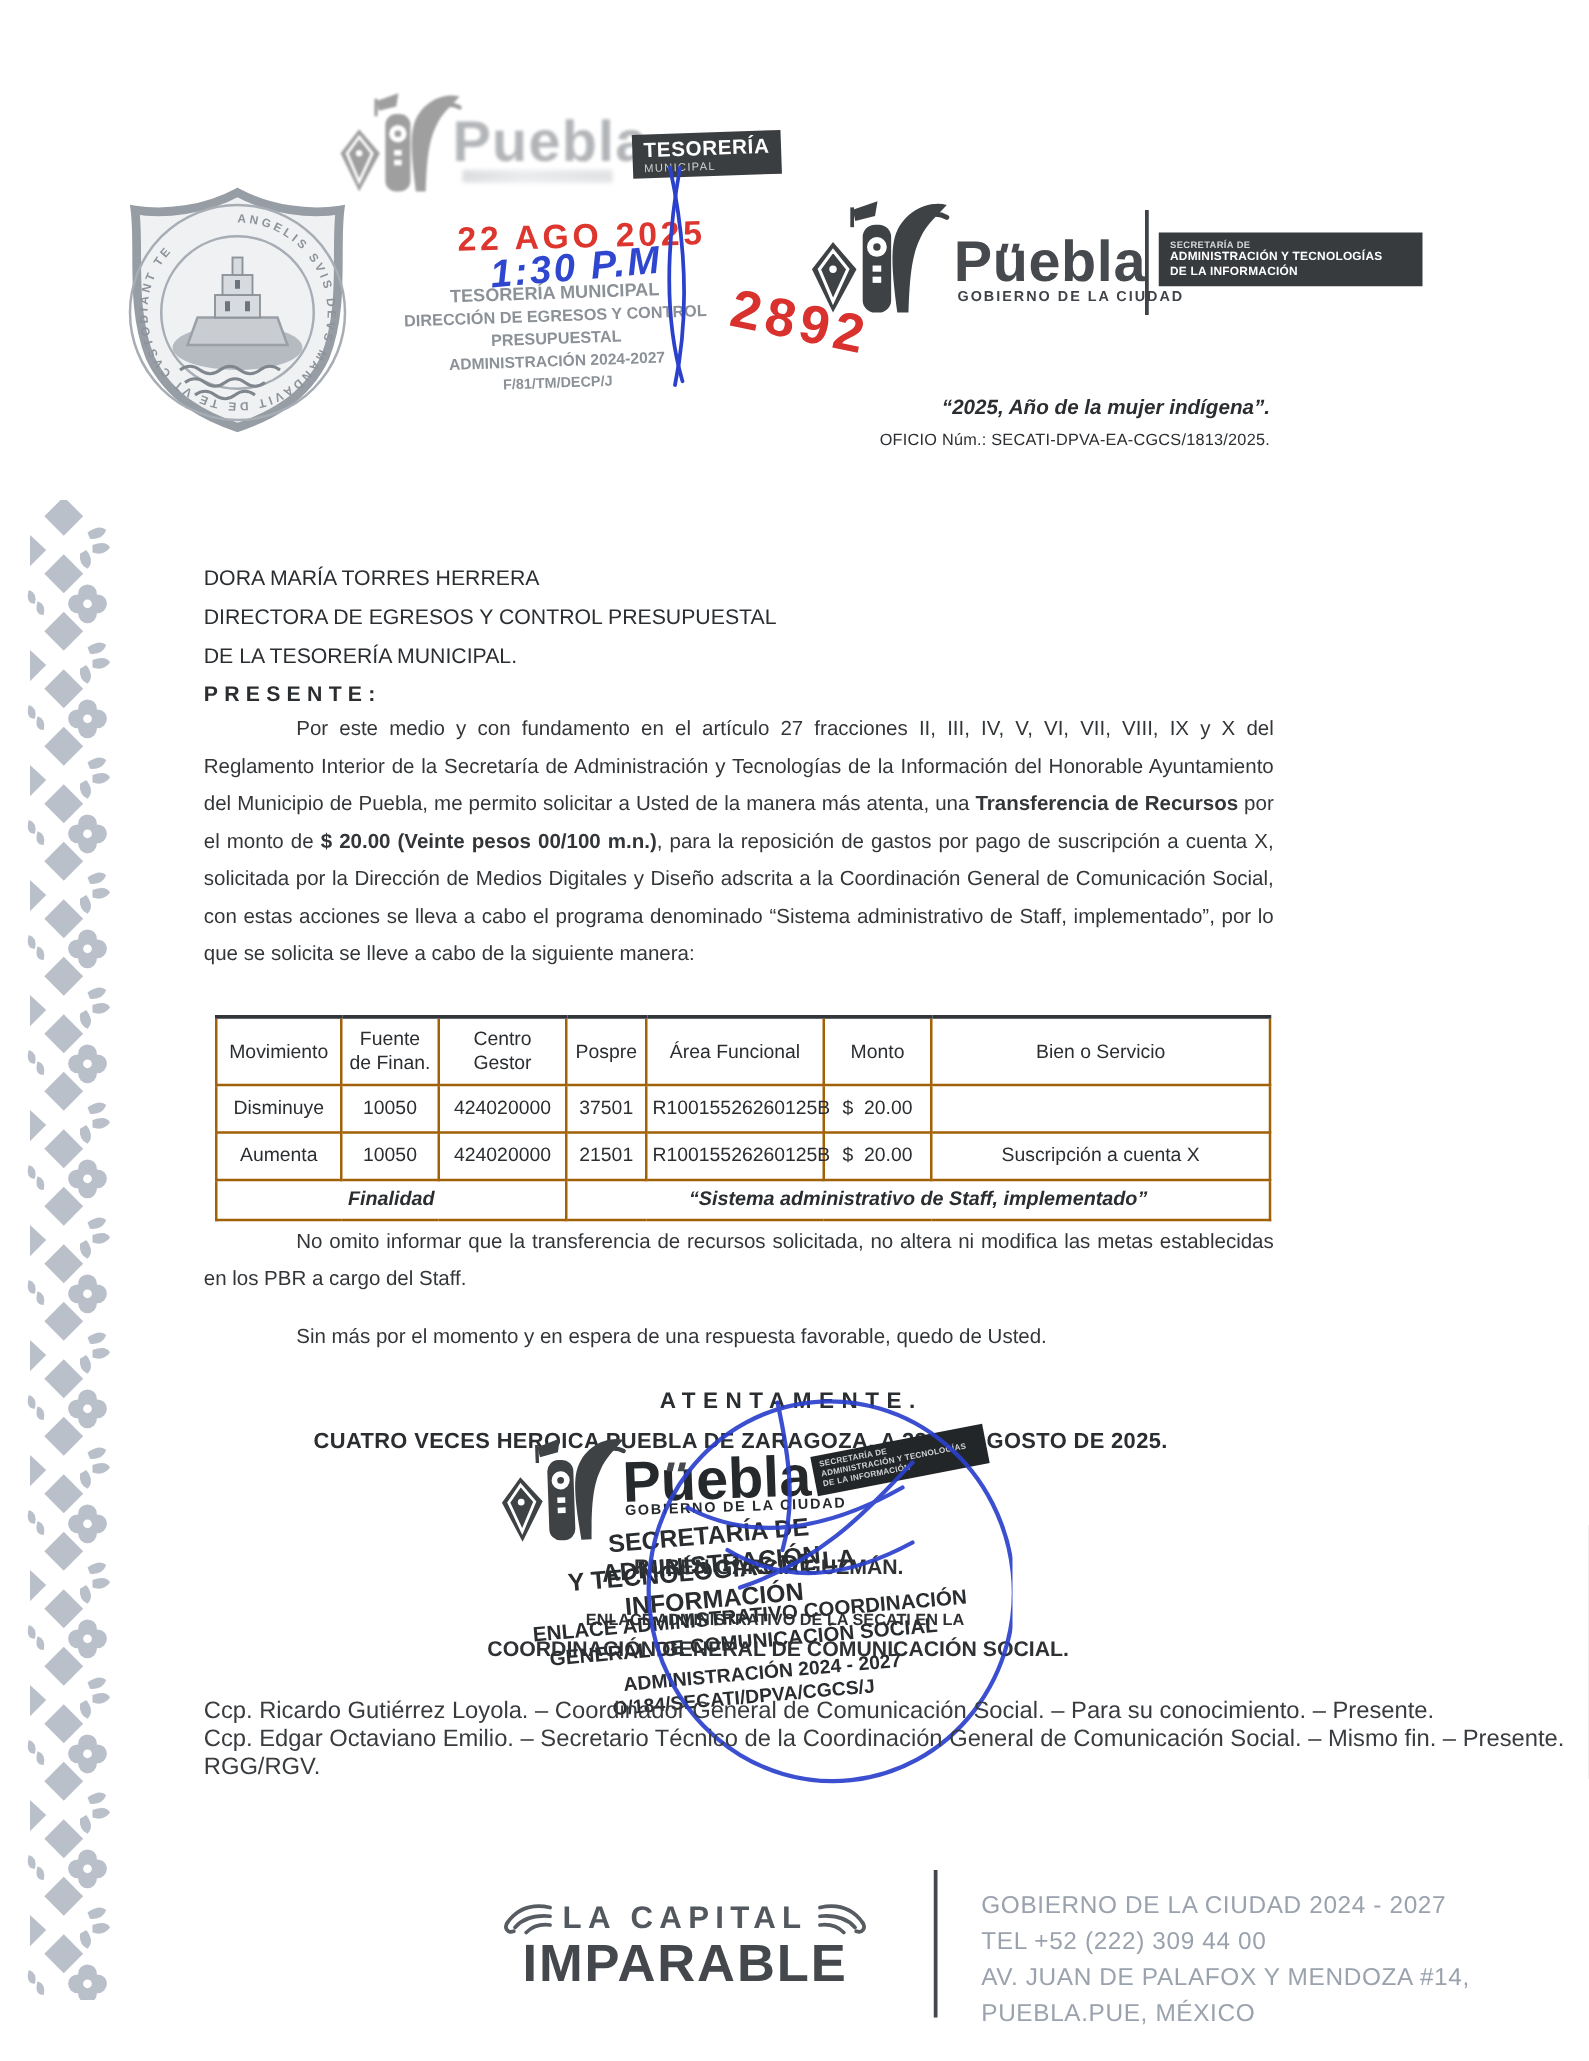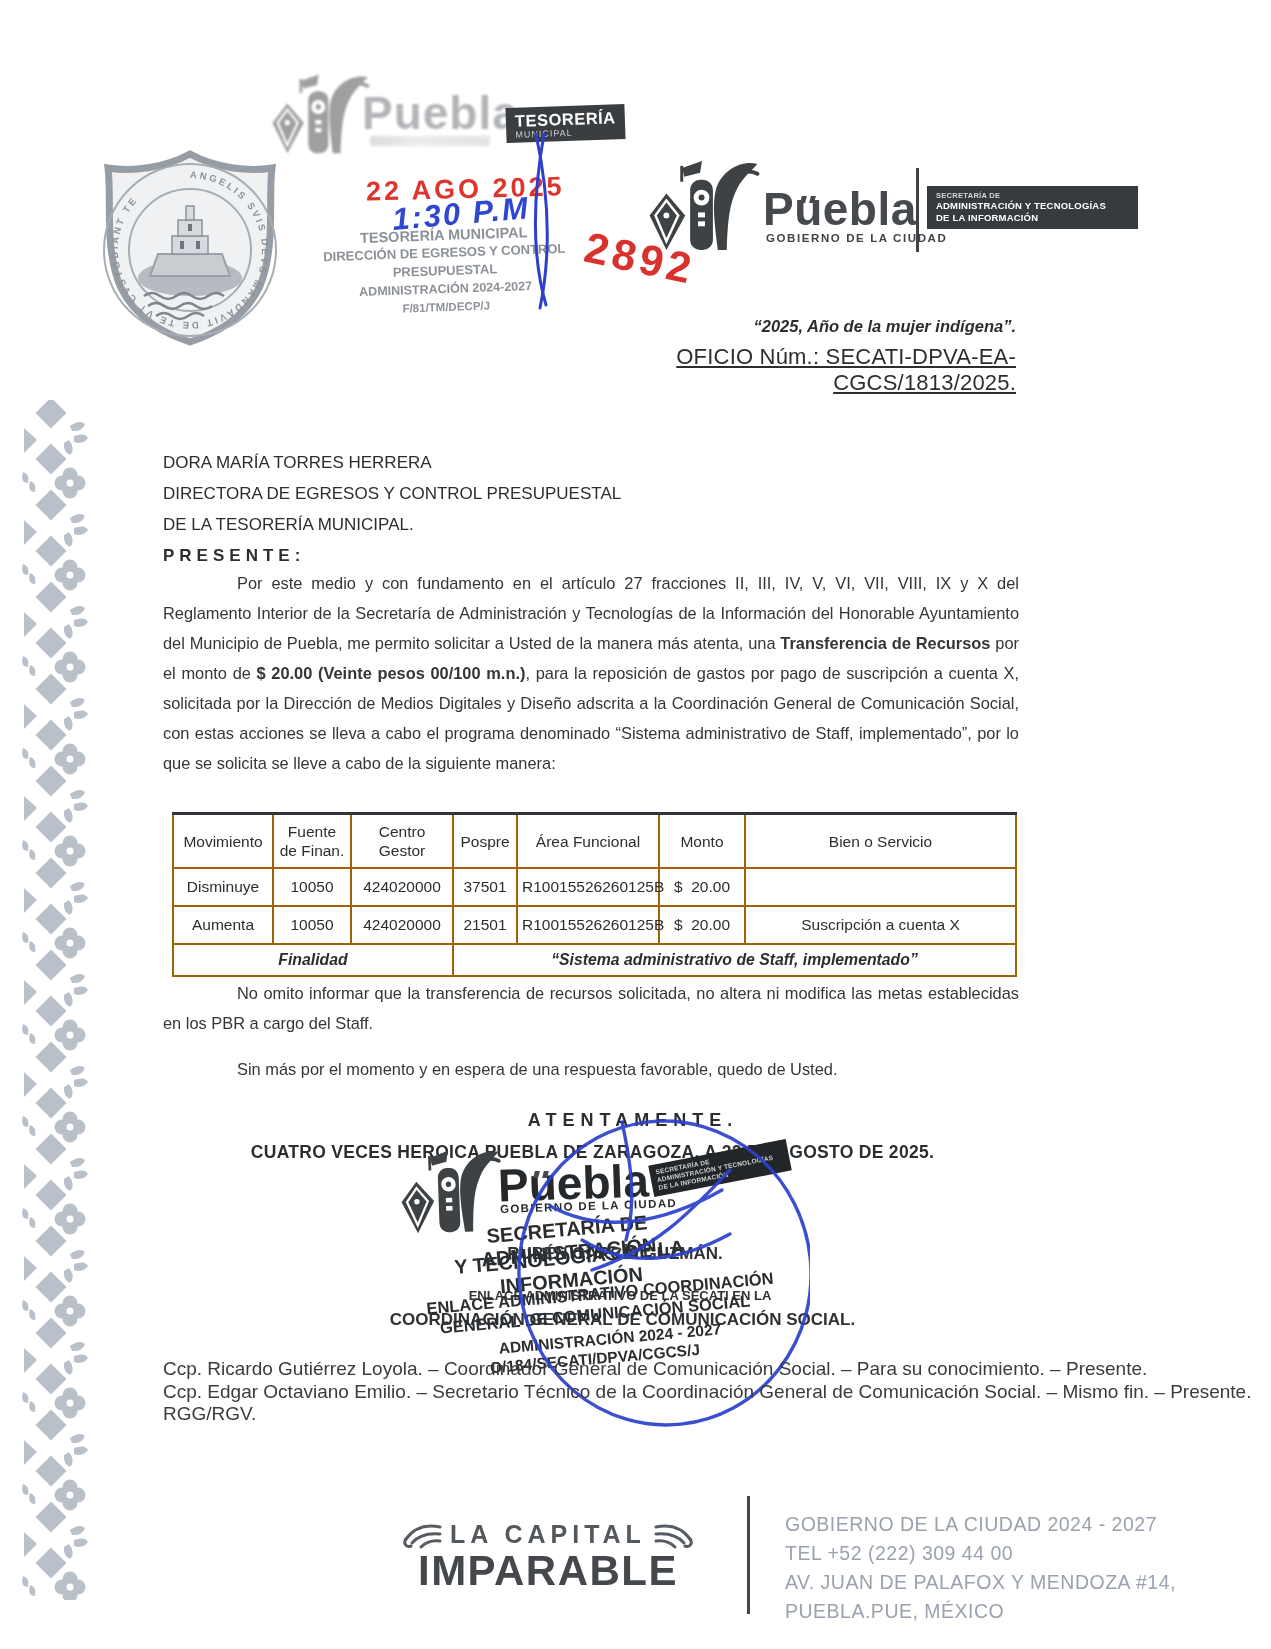--- a/index.html
+++ b/index.html
@@ -21,21 +21,21 @@
   .ds1{font-size:14.5px;} .ds2{font-size:13px;} .ds3{font-size:13px;} .ds4{font-size:12.5px;} .ds5{font-size:11.5px;}
   .folio{font-size:43px;font-weight:700;color:#d8312e;letter-spacing:4px;transform:rotate(12deg);}
   .wordmark{font-size:46px;font-weight:800;color:#46494d;letter-spacing:0.5px;}
   .dieresis i{display:inline-block;width:5px;height:7px;background:#46494d;transform:skewX(-14deg);margin-right:4px;}
   .logo-tagline{font-size:11.5px;font-weight:700;color:#3f4347;letter-spacing:1.6px;}
   .logo-divider{width:3px;background:#3f4347;}
   .sec-box{background:#383b3e;color:#fff;padding:5px 9px;width:211px;box-sizing:border-box;}
   .sec-box .s1{font-size:7.5px;font-weight:700;color:#d5d7d9;letter-spacing:.3px;line-height:9px;}
   .sec-box .s2,.sec-box .s3{font-size:9.5px;font-weight:700;line-height:12px;letter-spacing:.2px;}
   .year-legend{font-size:16.5px;font-weight:700;font-style:italic;color:#2b2e31;text-align:right;}
-  .oficio-num{font-size:22px;font-weight:500;color:#2b2e31;text-align:right;letter-spacing:.2px;text-decoration:underline;}
+  .oficio-num{font-size:13px;font-weight:500;color:#2b2e31;text-align:right;letter-spacing:.2px;}
 
   
   .addr div{font-size:17px;font-weight:500;line-height:31px;color:#2b2e31;}
   .addr .presente{font-weight:700;letter-spacing:5px;}
   .para{width:856px;font-size:16.4px;line-height:30px;text-align:justify;color:#333639;}
   .para.ind{text-indent:74px;}
   .b{font-weight:700;}
 
   table.oficio-table{position:absolute;left:172px;top:812px;width:843px;table-layout:fixed;
         border-collapse:collapse;font-size:15.5px;color:#2b2e31;}
@@ -55,21 +55,21 @@
   .mini-box{background:#232629;color:#cfd1d3;width:140px;padding:4px 6px;transform:rotate(-11deg);box-sizing:border-box;}
   .mini-box div{font-size:6.5px;font-weight:700;line-height:8px;letter-spacing:.2px;}
   .stamp-line{font-weight:700;color:#2a2d30;text-align:center;transform:rotate(-5deg);}
   .sl-big{font-size:20px;} .sl-mid{font-size:16.5px;} .sl-sm{font-size:15.5px;}
   .signer{font-weight:600;color:#2f3235;text-align:center;}
 
   .ccp div{font-size:19px;font-weight:400;color:#393c3f;line-height:22.5px;}
 
   
   .brand{width:316px;text-align:center;}
-  .brand-row{display:flex;align-items:flex-end;justify-content:center;gap:6px;}
+  .brand-row{display:flex;align-items:flex-start;justify-content:center;gap:6px;}
   .brand-top{font-size:25px;font-weight:700;letter-spacing:5px;color:#53585e;}
   .brand-bottom{font-size:42px;font-weight:800;letter-spacing:1.5px;color:#44484c;margin-top:-2px;}
   .footer-divider{width:3px;background:#43474b;}
   .contact div{font-size:19.5px;line-height:29px;color:#9aa2ad;letter-spacing:.5px;}
 </style>
 </head>
 <body>
 
 <div class="page">
 

